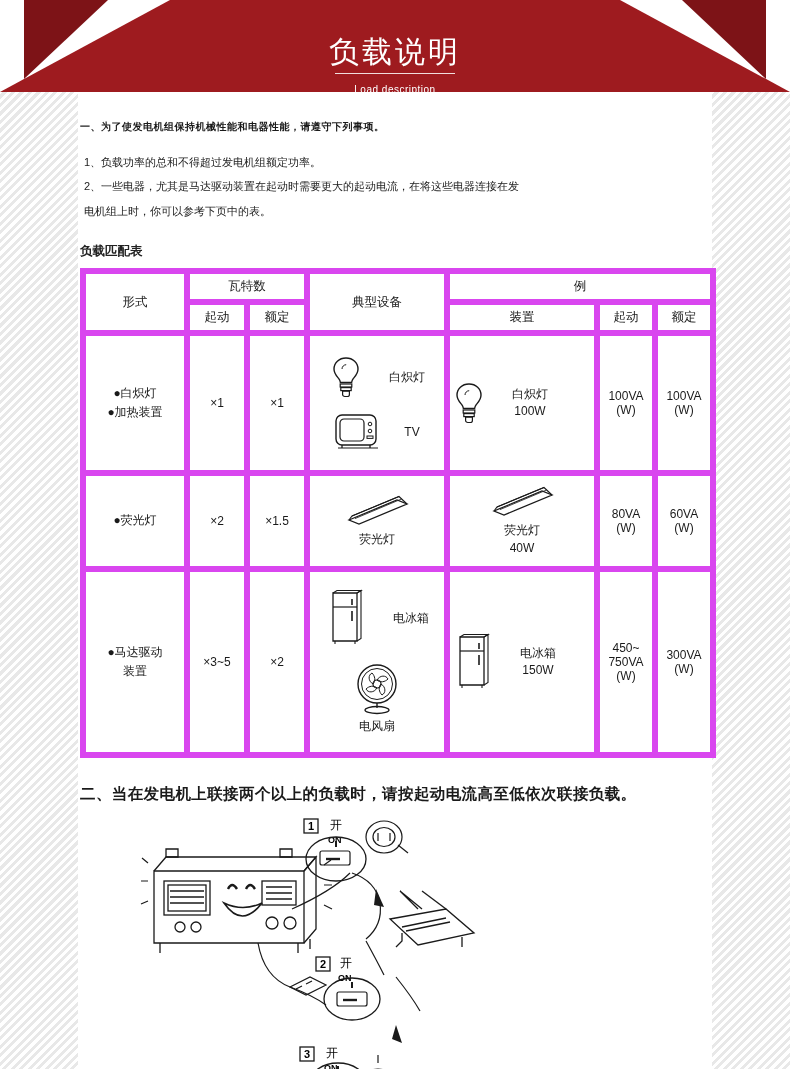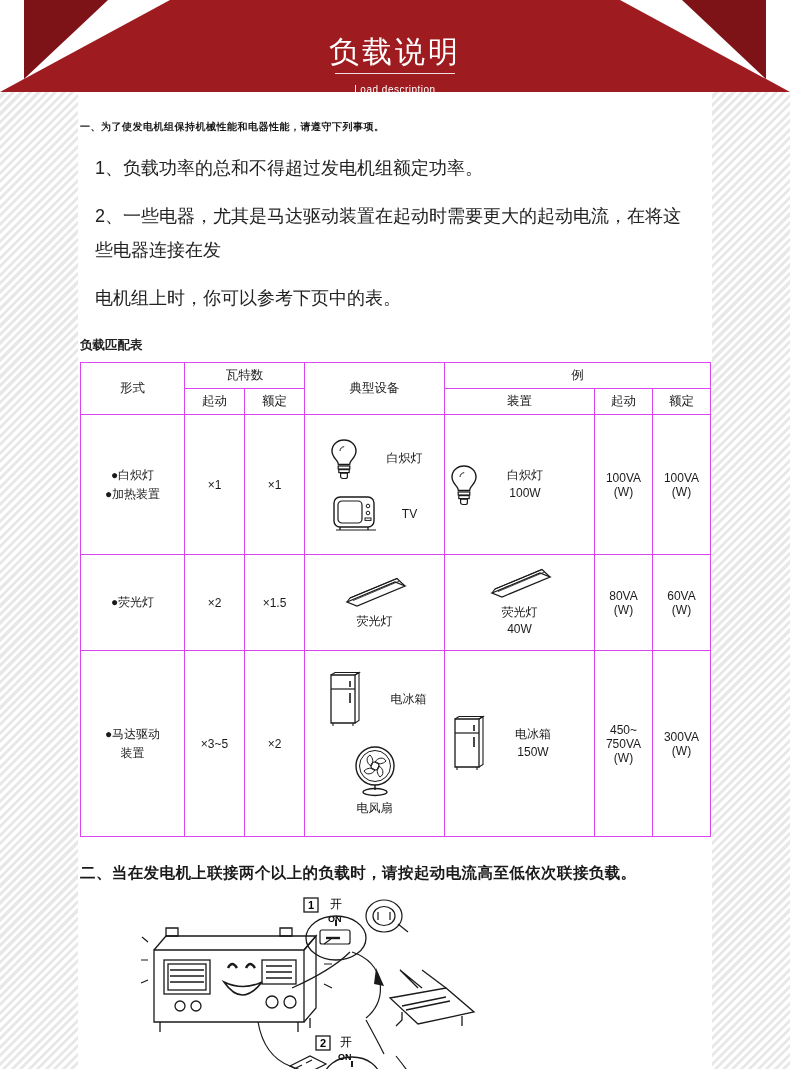--- a/index.html
+++ b/index.html
@@ -102,42 +102,42 @@
     padding: 22px 80px 0 80px;
   }
   .headline {
     font-size: 10px;
     color: #1a1a1a;
     font-weight: bold;
     margin: 6px 0 18px 0;
     letter-spacing: .5px;
   }
   .para {
-    font-size: 18px;
+    font-size: 11px;
     color: #222;
     line-height: 1.85;
-    margin: 15px;
+    margin: 4px;
   }
   .para.tight { margin-bottom: 0; }
   .table-caption {
     font-size: 12.5px;
     color: #222;
     margin: 22px 0 8px 0;
     font-weight: bold;
   }
 
   
   table.spec {
     width: 630px;
     border-collapse: collapse;
     table-layout: fixed;
     background: #fff;
   }
   table.spec td, table.spec th {
-    border: 1px solid #d946ef;
+    border: 6px solid #d946ef;
     font-weight: normal;
     font-size: 12px;
     color: #1a1a1a;
     text-align: center;
     vertical-align: middle;
     padding: 4px 2px;
   }
   table.spec th { font-size: 12.5px; }
   .col-form { width: 104px; }
   .col-start { width: 60px; }

